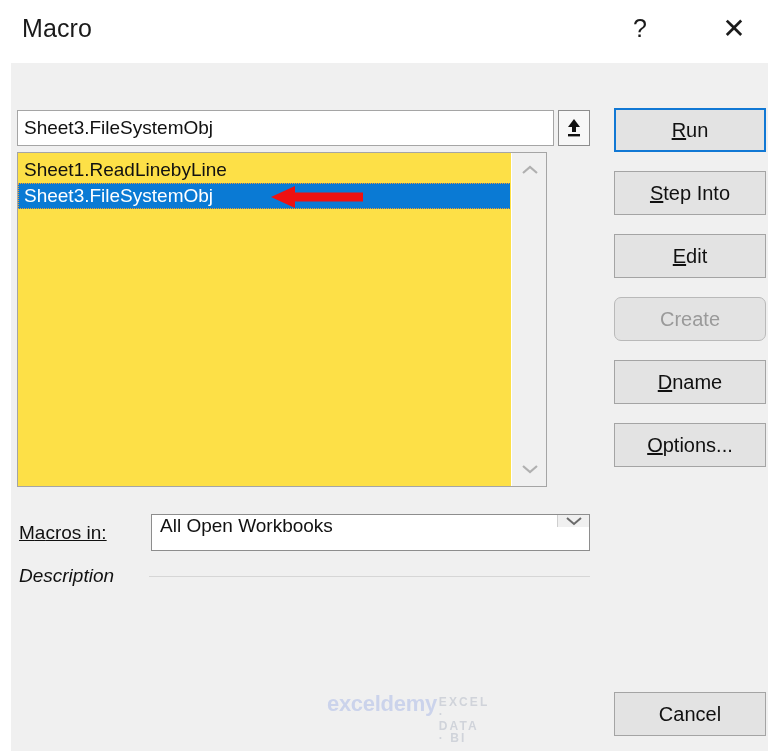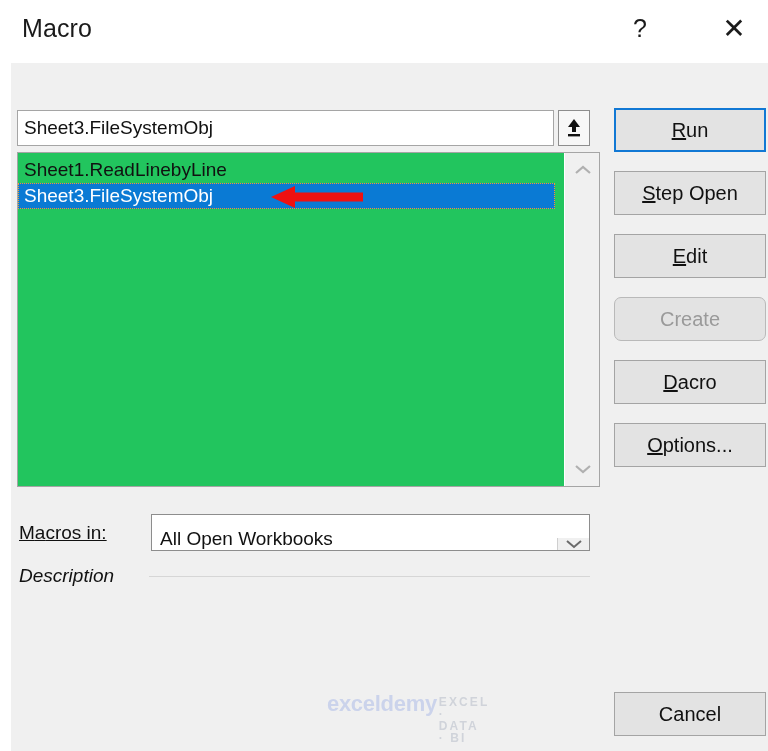--- a/index.html
+++ b/index.html
@@ -115,25 +115,25 @@
     display: flex;
     align-items: center;
     justify-content: center;
   }
 
   
   #macro-list-box {
     position: absolute;
     left: 6px;
     top: 152px;
-    width: 583px;
+    width: 530px;
     height: 335px;
     box-sizing: border-box;
     border: 1px solid #a5a5a5;
-    background: #22c55e;
+    background: #fde047;
   }
   #macro-list {
     position: absolute;
     left: 0; top: 0;
     right: 36px;
     bottom: 0;
     overflow: hidden;
     margin: 0;
     padding: 0;
     list-style: none;
@@ -197,21 +197,21 @@
   #macros-in-combo {
     position: absolute;
     left: 140px;
     top: 514px;
     width: 439px;
     height: 37px;
     box-sizing: border-box;
     border: 1px solid #8d8d8d;
     background: #ffffff;
     display: flex;
-    align-items: flex-end;
+    align-items: flex-start;
   }
   #macros-in-value {
     flex: 1;
     display: flex;
     align-items: center;
     font-size: 19px;
     color: #111111;
     padding-left: 8px;
     white-space: nowrap;
   }
@@ -356,35 +356,35 @@
   <div id="description-label" class="field-label">Description</div>
   <div id="description-rule"></div>
 
   <button id="btn-run" class="dlg-button default">
       <span class="acc">R</span>
       <span>un</span>
     </button>
 
   <button id="btn-step-into" class="dlg-button">
       <span class="acc">S</span>
-      <span>tep Open</span>
+      <span>tep Into</span>
     </button>
 
   <button id="btn-edit" class="dlg-button">
       <span class="acc">E</span>
       <span>dit</span>
     </button>
 
   <button id="btn-create" class="dlg-button disabled">
       <span>Create</span>
     </button>
 
   <button id="btn-delete" class="dlg-button">
       <span class="acc">D</span>
-      <span>acro</span>
+      <span>name</span>
     </button>
 
   <button id="btn-options" class="dlg-button">
       <span class="acc">O</span>
       <span>ptions...</span>
     </button>
 
   <button id="btn-cancel" class="dlg-button">
       <span>Cancel</span>
     </button>

